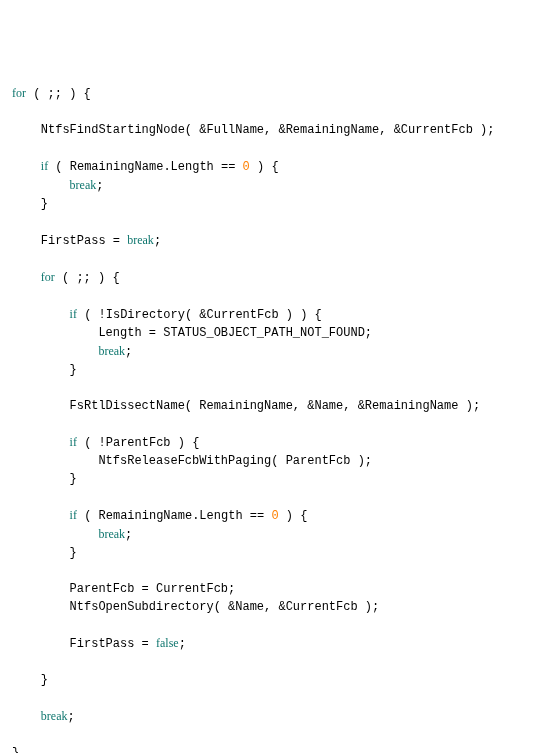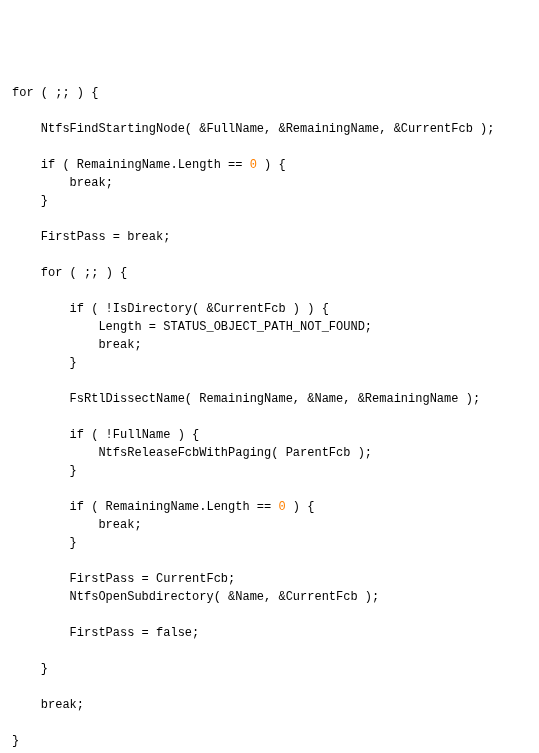--- a/index.html
+++ b/index.html
@@ -5,21 +5,21 @@
   body {
     margin: 0;
     padding: 12px;
     background: #ffffff;
     font-family: "Courier New", monospace;
     font-size: 12px;
     line-height: 1.5;
     white-space: pre;
     color: #000000;
   }
-  .kw { color: #000000; }   
+  .kw { color: #0f766e; font-family: Liberation Serif, serif; }   
   .id { color: #000000; }   
   .num{ color: #ff8000; }   
 </style>
 </head>
 <body>
 
 
 
 <div><span class="kw">for</span><span class="id"> ( ;; ) {</span>
 <span class="id"></span>
@@ -33,29 +33,29 @@
 <span class="id"></span>
 <span class="id">    </span><span class="kw">for</span><span class="id"> ( ;; ) {</span>
 <span class="id"></span>
 <span class="id">        </span><span class="kw">if</span><span class="id"> ( !IsDirectory( &amp;CurrentFcb ) ) {</span>
 <span class="id">            Length = STATUS_OBJECT_PATH_NOT_FOUND;</span>
 <span class="id">            </span><span class="kw">break</span><span class="id">;</span>
 <span class="id">        }</span>
 <span class="id"></span>
 <span class="id">        FsRtlDissectName( RemainingName, &amp;Name, &amp;RemainingName );</span>
 <span class="id"></span>
-<span class="id">        </span><span class="kw">if</span><span class="id"> ( !FullName ) {</span>
+<span class="id">        </span><span class="kw">if</span><span class="id"> ( !ParentFcb ) {</span>
 <span class="id">            NtfsReleaseFcbWithPaging( ParentFcb );</span>
 <span class="id">        }</span>
 <span class="id"></span>
 <span class="id">        </span><span class="kw">if</span><span class="id"> ( RemainingName.Length == </span><span class="num">0</span><span class="id"> ) {</span>
 <span class="id">            </span><span class="kw">break</span><span class="id">;</span>
 <span class="id">        }</span>
 <span class="id"></span>
-<span class="id">        FirstPass = CurrentFcb;</span>
+<span class="id">        ParentFcb = CurrentFcb;</span>
 <span class="id">        NtfsOpenSubdirectory( &amp;Name, &amp;CurrentFcb );</span>
 <span class="id"></span>
 <span class="id">        FirstPass = </span><span class="kw">false</span><span class="id">;</span>
 <span class="id"></span>
 <span class="id">    }</span>
 <span class="id"></span>
 <span class="id">    </span><span class="kw">break</span><span class="id">;</span>
 <span class="id"></span>
 <span class="id">}</span>
 <span class="id"></span>

